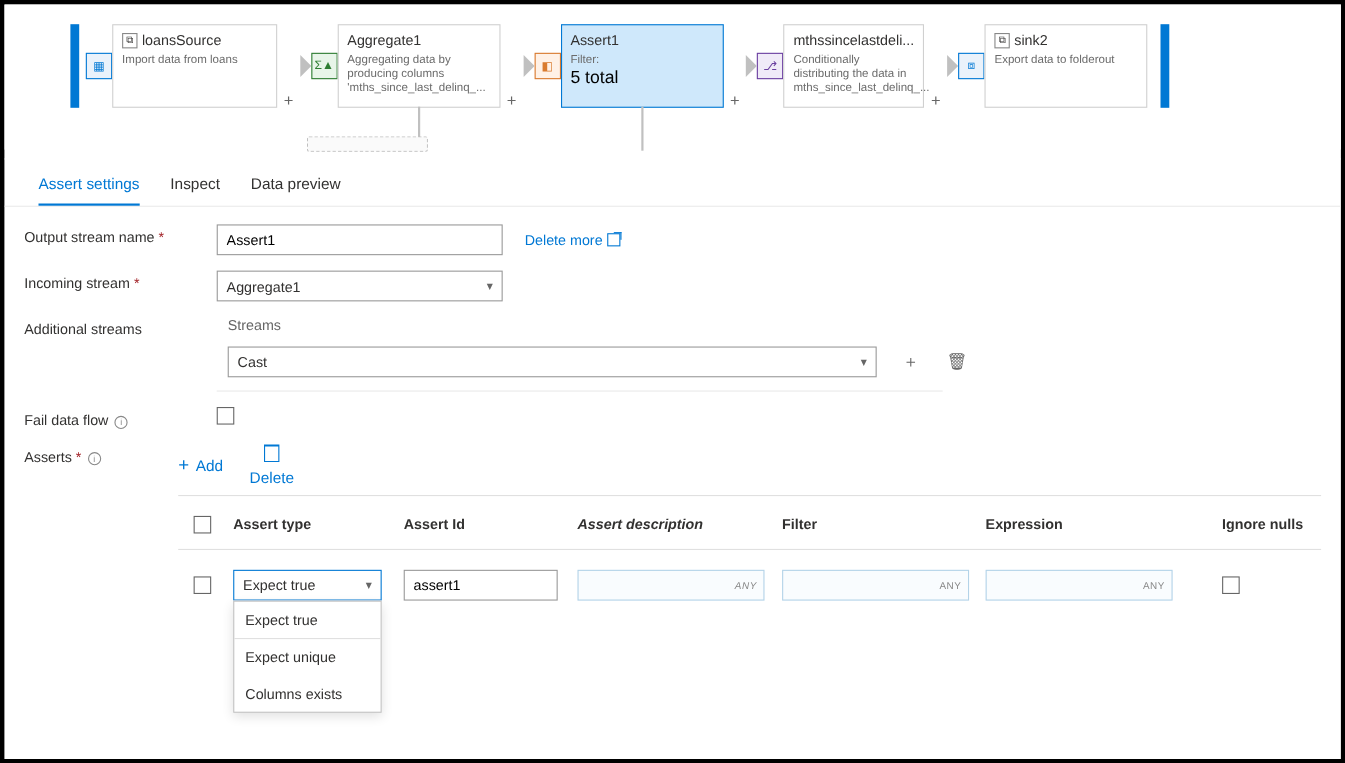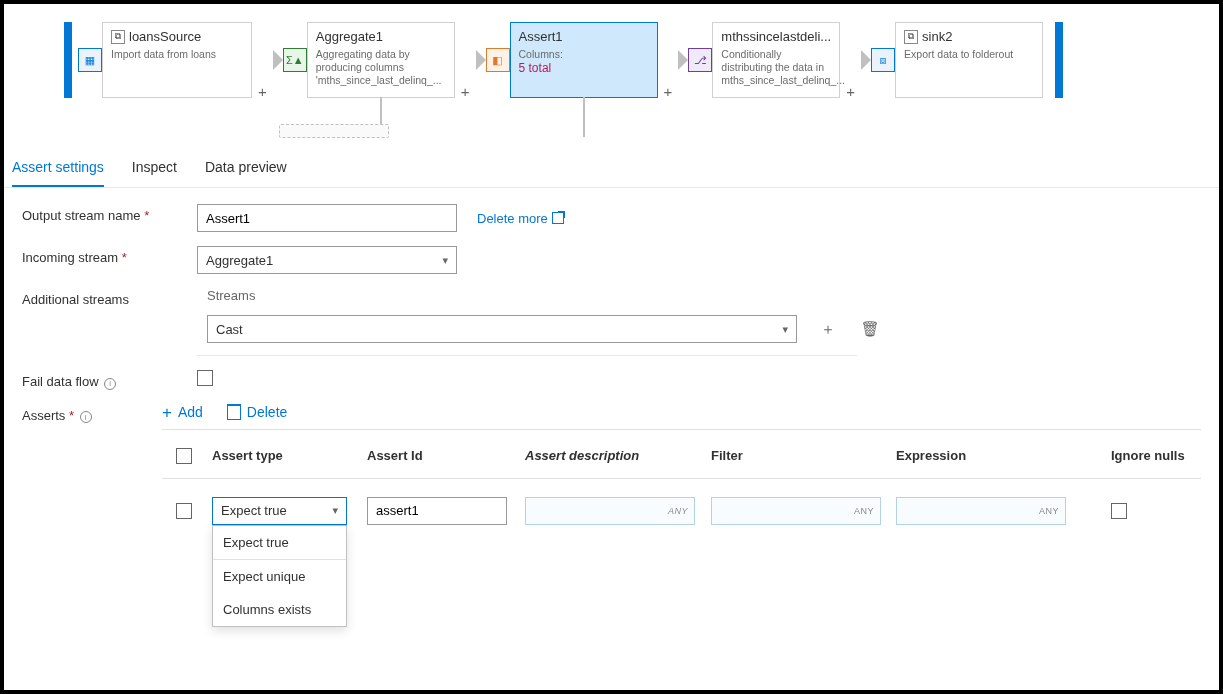--- a/index.html
+++ b/index.html
@@ -9,29 +9,29 @@
   .canvas { position: relative; height: 132px; background: #fff; }
   .node-row { display: flex; align-items: center; padding: 18px 60px 0 60px; }
   .gripper { width: 8px; height: 76px; background: #0078d4; margin-right: 6px; }
   .gripper.end { margin-left: 6px; margin-right: 0; }
   .node-icon { width: 24px; height: 24px; display:flex; align-items:center; justify-content:center; border:1px solid #0078d4; font-size:11px; color:#0078d4; background:#eaf2fb; }
   .node-box { background:#fff; border:1px solid #d0d0d0; width:150px; min-height:76px; padding:6px 8px 4px 8px; position:relative; }
   .node-box.selected { background:#cfe8fb; border-color:#0078d4; }
   .node-title { font-size:13px; font-weight:400; display:flex; align-items:center; gap:4px; margin-bottom:4px; }
   .node-title .mini-icon { width:14px; height:14px; display:inline-flex; align-items:center; justify-content:center; border:1px solid #888; font-size:9px; }
   .node-sub { font-size:10.5px; color:#6b6b6b; line-height:1.25; }
-  .node-sub .strong { color:#be185d; font-size:12px; }
+  .node-sub .strong { color:#000000; font-size:16px; }
   .plus-stub { font-size:15px; color:#666; align-self:flex-end; margin: 0 6px -2px 6px; }
   .arrow-wrap { position:relative; width:10px; height:76px; display:flex; align-items:center; }
   .arrow-wrap svg { overflow:visible; }
   .tail-line { position:absolute; width:2px; height:40px; background:#c0c0c0; bottom:-40px; left:50%; transform:translateX(-50%); }
   .ghost-node { position:absolute; top:120px; left:275px; border:1px dashed #c0c0c0; border-radius:2px; width:110px; height:14px; background:#fafafa; }
 
   
-  .tabbar { display:flex; gap:28px; padding: 10px 18px 0 8px; border-top:1px solid #fff; border-bottom:1px solid #eaeaea; margin-top:8px;text-align:center; }
+  .tabbar { display:flex; gap:28px; padding: 10px 18px 0 31px; border-top:1px solid #fff; border-bottom:1px solid #eaeaea; margin-top:8px;text-align:center; }
   .tab { padding:4px 0 10px 0; font-size:14px; color:#323130; cursor:pointer; }
   .tab.active { color:#0078d4; border-bottom:2px solid #0078d4; font-weight:400; }
 
   
   .form { padding: 16px 18px 0 18px; display:flex; flex-direction:column; gap:14px; }
   .row { display:flex; align-items:flex-start; }
   .label { width:175px; font-size:13px; padding-top:4px; }
   .req { color:#a4262c; }
   .info-icon { display:inline-flex; width:12px; height:12px; border:1px solid #888; border-radius:50%; font-size:8px; align-items:center; justify-content:center; color:#888; margin-left:2px; }
 
@@ -48,21 +48,21 @@
   .icon-btn { width:22px; height:22px; display:inline-flex; align-items:center; justify-content:center; color:#666; cursor:pointer; font-size:15px; }
   .streams-block { flex:1; }
   .streams-header { font-size:13px; color:#666; margin-bottom:12px; margin-left:10px; }
   .streams-row { display:flex; align-items:center; gap:20px; margin-left:10px; }
   .streams-line { border-top:1px solid #eaeaea; margin:12px 0 0 0; width:660px; }
 
   .checkbox { width:16px; height:16px; border:1px solid #666; background:#fff; cursor:pointer; }
 
   .action-row { display:flex; align-items:center; gap:24px; margin-left:0; }
   .action-btn { display:inline-flex; align-items:center; gap:6px; color:#0078d4; font-size:14px; cursor:pointer; }
-  .action-btn.del { color:#0078d4; }
+  .action-btn.del { color:#0078d4;flex-direction:column; }
   .plus-icon { font-size:17px; line-height:1; }
   .trash-icon { width:14px; height:16px; border:1.5px solid #0078d4; border-top:2px solid #0078d4; position:relative; }
 
   
   .tbl-divider { border-top:1px solid #e0e0e0; margin: 8px 0 0 0; }
   .tbl { margin-top:18px; }
   .hrow { display:flex; align-items:center; padding: 0 0 14px 14px; border-bottom:1px solid #e0e0e0; gap:0; }
   .hcell { font-weight:600; font-size:13px; }
   .c-chk { width:36px; }
   .c-type { width:155px; }
@@ -120,21 +120,21 @@
         <svg width="10" height="20">
           <path d="M0 0 L10 10 L0 20 Z" fill="#c0c0c0"></path>
         </svg>
       </div>
 
     <span class="node-icon" style="background:#fff1e6;border-color:#d97b2f;color:#d97b2f;">◧</span>
     <div class="node-box selected" style="width:148px;">
       <div class="node-title">
           <span>Assert1</span>
         </div>
-      <div class="node-sub">Columns:</div>
+      <div class="node-sub">Filter:</div>
       <div class="node-sub"><span class="strong">5 total</span></div>
       <div class="tail-line"></div>
     </div>
     <span class="plus-stub">+</span>
 
     <div class="arrow-wrap">
         <svg width="10" height="20">
           <path d="M0 0 L10 10 L0 20 Z" fill="#c0c0c0"></path>
         </svg>
       </div>

